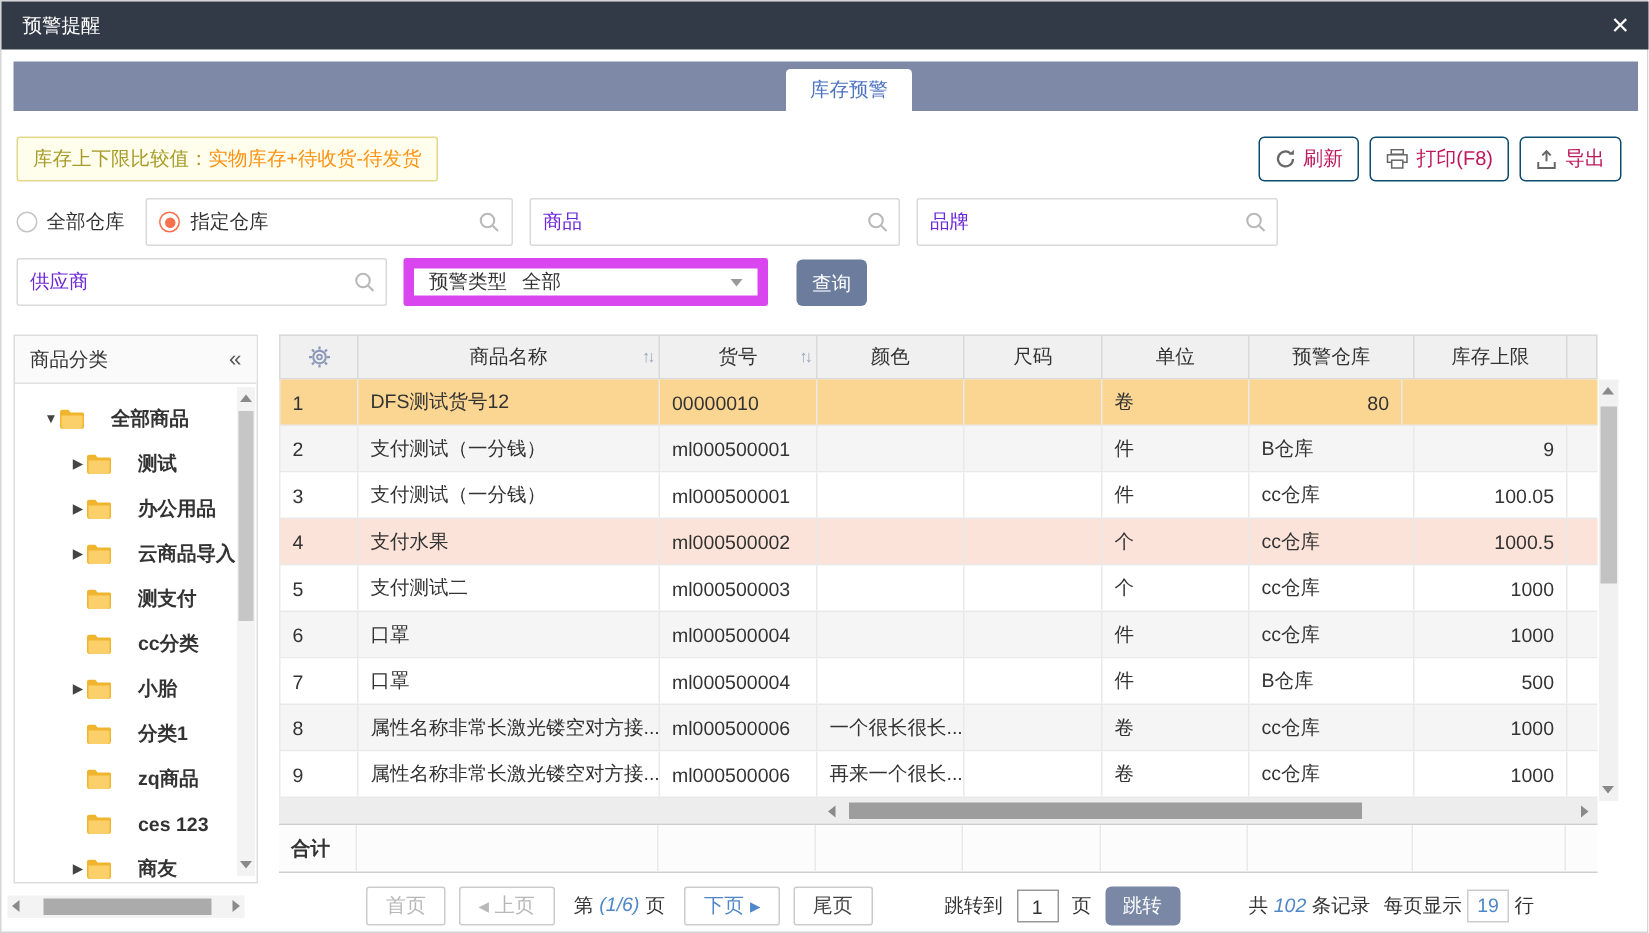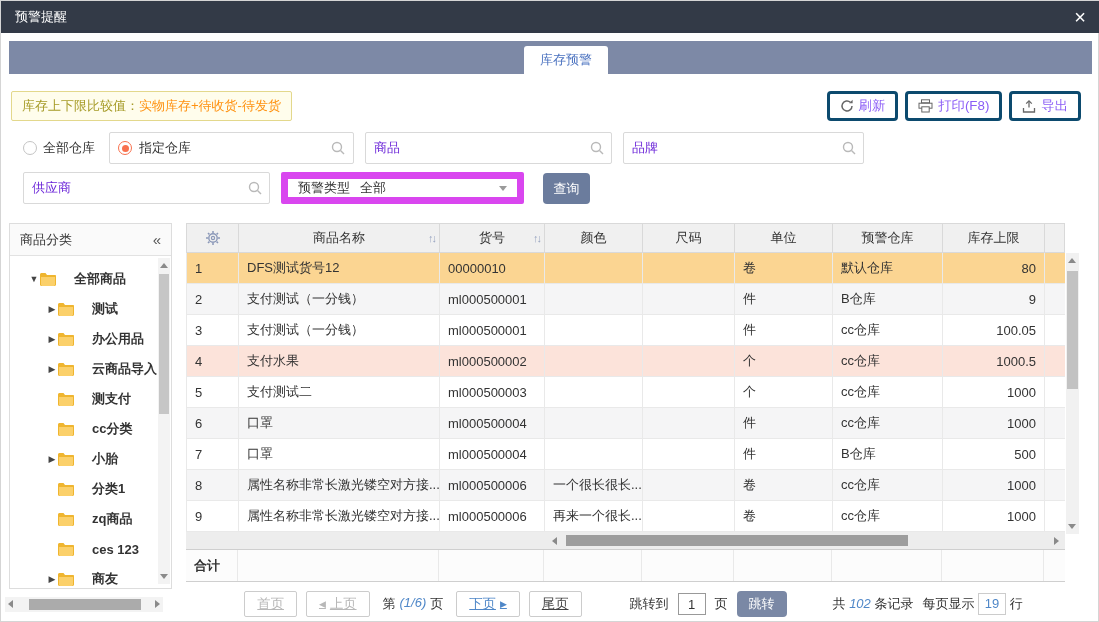--- a/index.html
+++ b/index.html
@@ -21,24 +21,24 @@
   .tab{position:absolute;left:515px;bottom:0;width:84px;height:28px;background:#fff;
     border-radius:3px 3px 0 0;color:#4c73c0;display:flex;align-items:center;justify-content:center;}
 
   
   .notice{position:absolute;left:10px;top:90px;height:28px;line-height:28px;padding:0 10px;
     background:#fffdec;border:1px solid #e3d88c;border-radius:2px;white-space:nowrap;}
   .notice .nlabel{color:#a69b27;}
   .notice .nvalue{color:#ff9212;}
   .topbtns{position:absolute;right:17px;top:90px;display:flex;gap:7px;}
   .btn{height:30px;display:inline-flex;align-items:center;gap:5px;padding:0 10px;background:#fff;
-    border:3px solid #0c4a6e;border-radius:4px;color:#8b5cf6;cursor:pointer;box-sizing:border-box;}
-
-  
-  .frow{position:absolute;left:12px;width:1000px;height:32px;border-radius:16px;}
+    border:1px solid #0c4a6e;border-radius:4px;color:#be185d;cursor:pointer;box-sizing:border-box;}
+
+  
+  .frow{position:absolute;left:0;width:1000px;height:32px;border-radius:16px;}
   .frow1{top:131px;} .frow2{top:171px;}
   .radio-wrap{position:absolute;left:10px;top:0;height:32px;display:flex;align-items:center;gap:6px;}
   .radio{width:14px;height:14px;border-radius:50%;border:1px solid #c4c4c4;background:#fff;box-sizing:border-box;}
   .radio.on{border:1px solid #f8714e;display:flex;align-items:center;justify-content:center;}
   .radio.on::after{content:"";width:7px;height:7px;border-radius:50%;background:#f8714e;}
   .whbox{position:absolute;left:96px;top:0;width:245px;height:32px;border:1px solid #d9d9d9;border-radius:2px;
     box-sizing:border-box;display:flex;align-items:center;gap:7px;padding:0 8px;background:#fff;}
   .whbox .mag{margin-left:auto;}
   .sinput{position:absolute;top:0;height:32px;box-sizing:border-box;}
   .sinput input{width:100%;height:32px;border:1px solid #d9d9d9;border-radius:2px;box-sizing:border-box;
@@ -100,21 +100,21 @@
   .tri-down{border-left:4px solid transparent;border-right:4px solid transparent;border-top:5px solid #8a8a8a;}
   .tri-left{border-top:4px solid transparent;border-bottom:4px solid transparent;border-right:5px solid #8a8a8a;}
   .tri-right{border-top:4px solid transparent;border-bottom:4px solid transparent;border-left:5px solid #8a8a8a;}
   .vup{position:absolute;top:5px;left:2px;} .vdn{position:absolute;bottom:5px;left:2px;}
   .hlf{position:absolute;left:3px;top:3px;} .hrt{position:absolute;right:3px;top:3px;}
   .caret{border-left:4px solid transparent;border-right:4px solid transparent;border-top:5px solid #9a9a9a;width:0;height:0;}
 
   
   .pager{position:absolute;left:185px;top:588px;width:895px;height:30px;display:flex;align-items:center;justify-content:center;gap:9px;}
   .pg-btn{height:26px;display:inline-flex;align-items:center;gap:4px;padding:0 12px;border:1px solid #ccc;
-    border-radius:2px;background:#fff;cursor:pointer;box-sizing:border-box;text-decoration:underline;}
+    border-radius:2px;background:#fff;cursor:pointer;box-sizing:border-box;}
   .pg-gray{color:#b8b8b8;} .pg-blue{color:#4f87c8;} .pg-dark{color:#444;}
   .pg-info{display:inline-flex;gap:4px;margin:0 4px;}
   .blue{color:#4f87c8;font-style:italic;}
   .jump-gap{width:30px;} .rec-gap{width:28px;}
   .jump-input{width:26px;height:20px;border:1px solid #999;text-align:center;
     font:13px "Liberation Sans","DejaVu Sans",sans-serif;color:#333;padding:0;box-sizing:content-box;}
   .jump-btn{height:26px;padding:0 12px;background:#7a88a5;color:#fff;border:none;border-radius:4px;
     font:13px "Liberation Sans","DejaVu Sans",sans-serif;cursor:pointer;}
   .size-box{display:inline-block;min-width:22px;height:20px;line-height:20px;border:1px solid #ccc;
     text-align:center;color:#4f87c8;padding:0 2px;}
@@ -362,21 +362,20 @@
       <div class="th c8"></div>
     </div>
 
     <div class="trow hl-orange">
       <div class="td c0">1</div>
       <div class="td c1">DFS测试货号12</div>
       <div class="td c2">00000010</div>
       <div class="td c3"></div>
       <div class="td c4"></div>
       <div class="td c5">卷</div>
-      <div class="td c6">默认仓库</div>
       <div class="td c7 num">80</div>
       <div class="td c8"></div>
     </div>
     <div class="trow stripe">
       <div class="td c0">2</div>
       <div class="td c1">支付测试（一分钱）</div>
       <div class="td c2">ml000500001</div>
       <div class="td c3"></div>
       <div class="td c4"></div>
       <div class="td c5">件</div>

